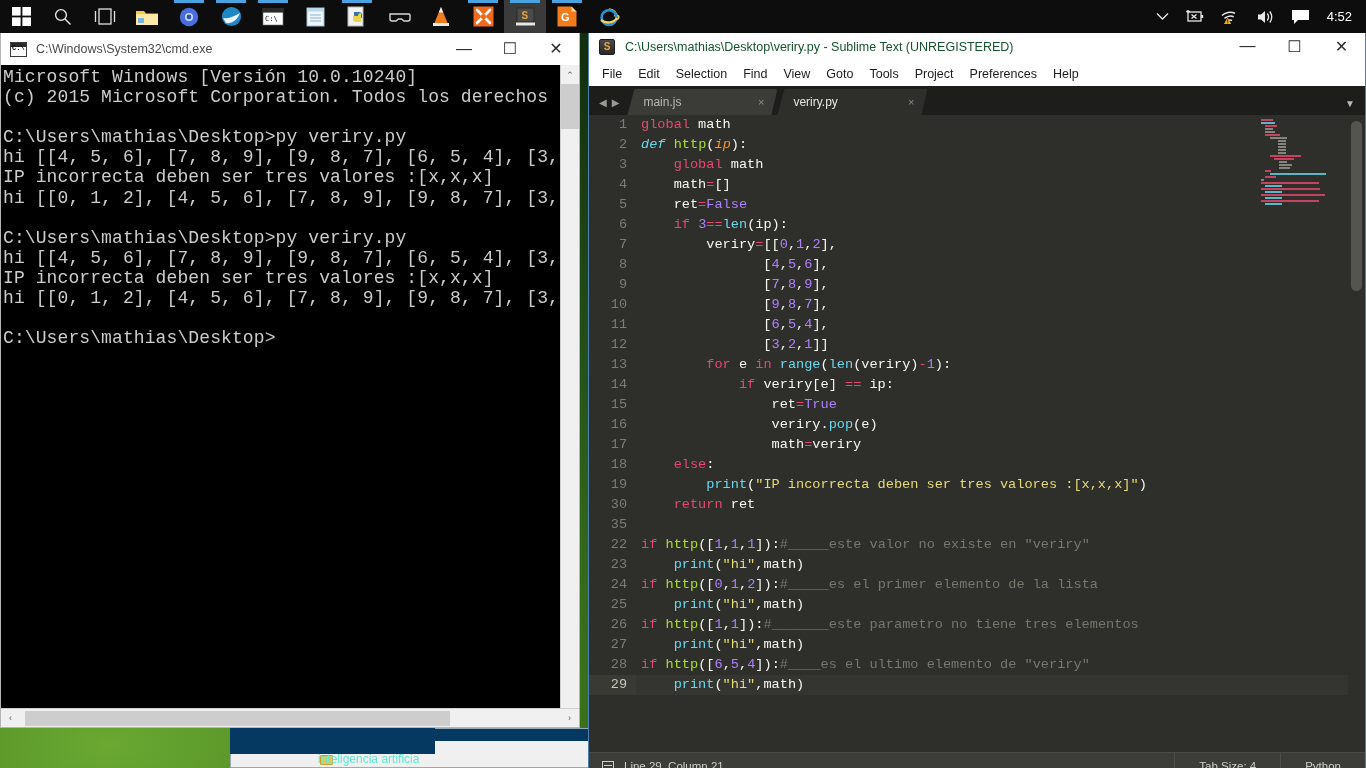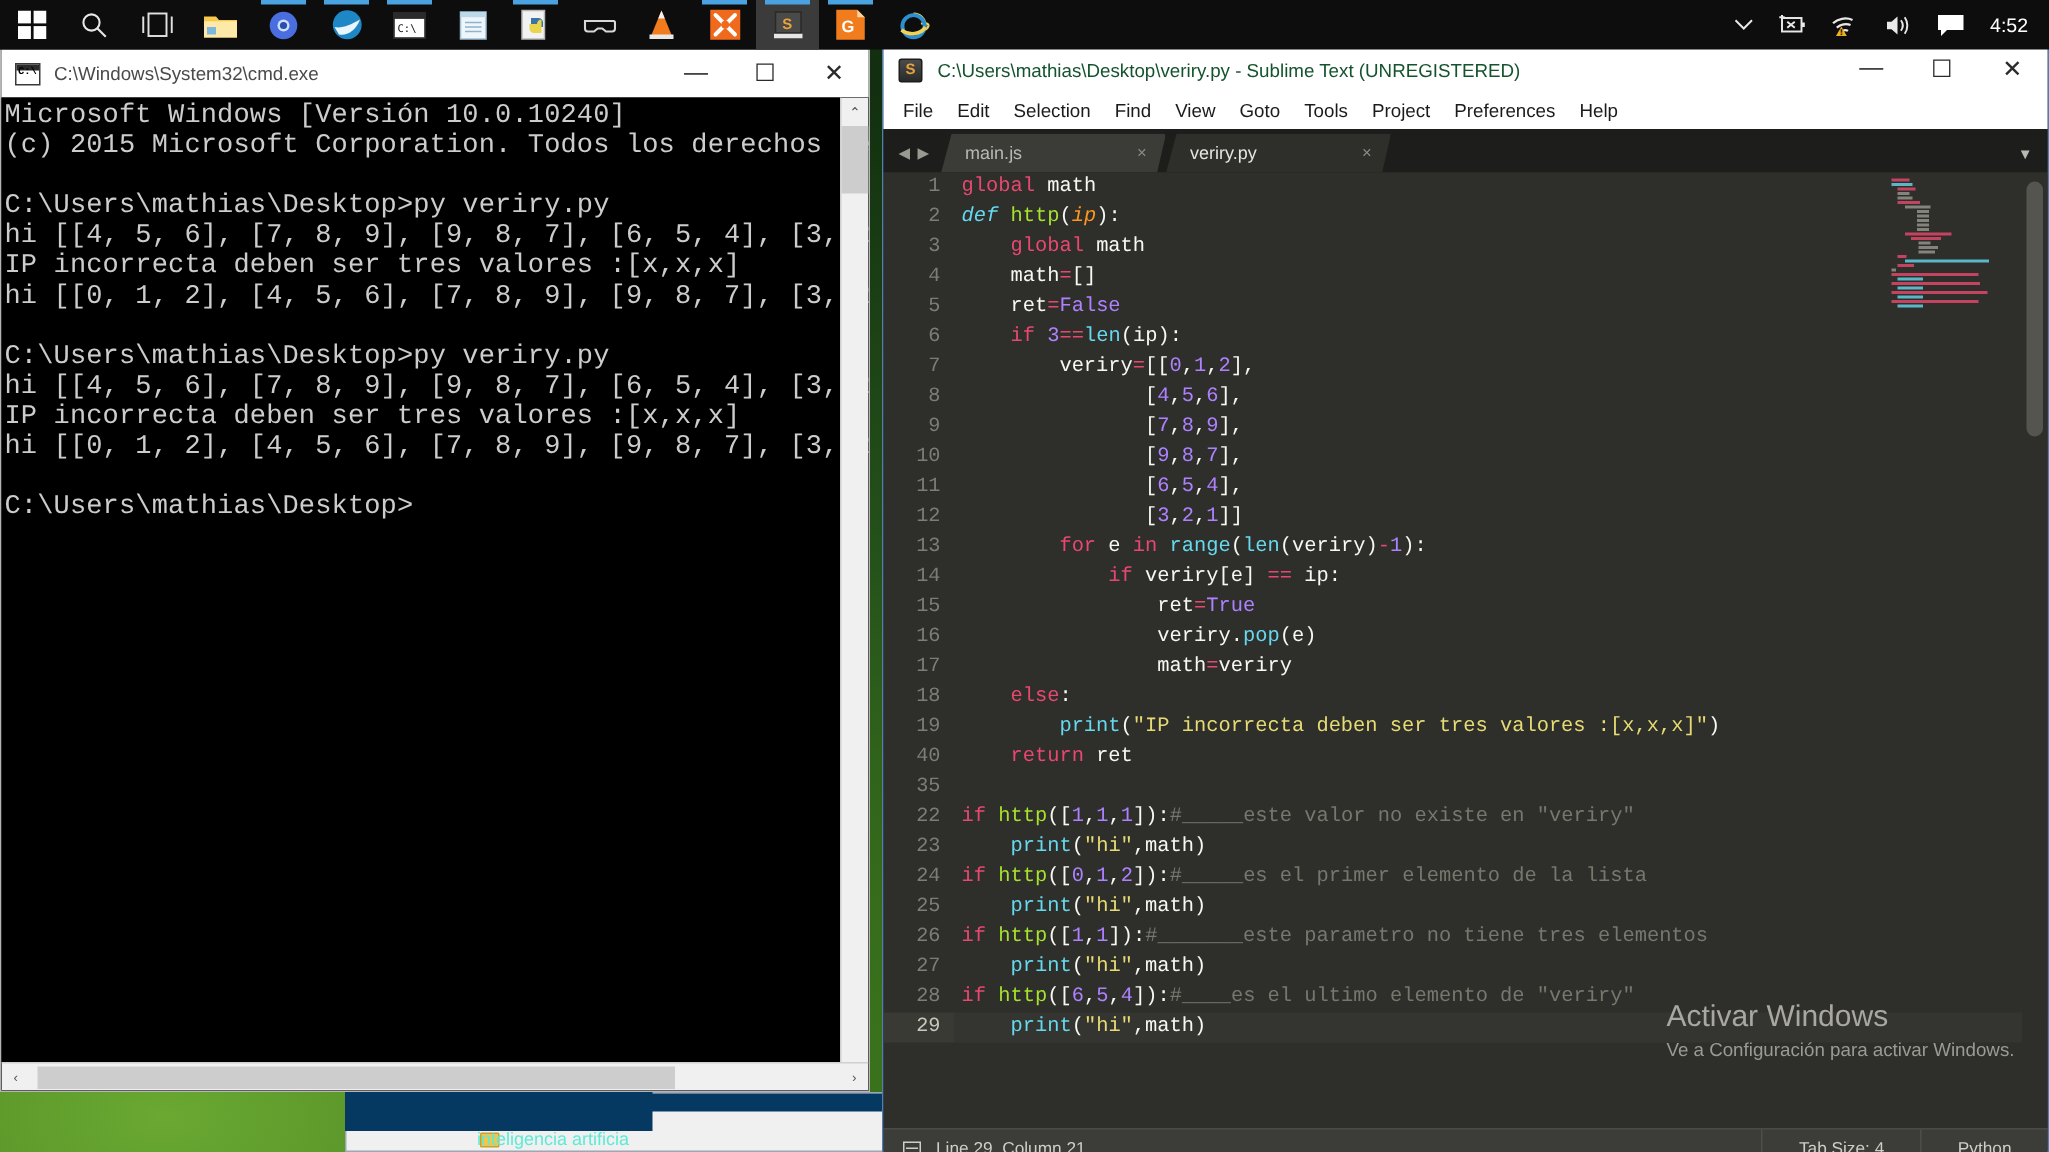--- a/index.html
+++ b/index.html
@@ -383,21 +383,21 @@
         <div class="gl">10</div>
         <div class="gl">11</div>
         <div class="gl">12</div>
         <div class="gl">13</div>
         <div class="gl">14</div>
         <div class="gl">15</div>
         <div class="gl">16</div>
         <div class="gl">17</div>
         <div class="gl">18</div>
         <div class="gl">19</div>
-        <div class="gl">40</div>
+        <div class="gl">30</div>
         <div class="gl">35</div>
         <div class="gl">22</div>
         <div class="gl">23</div>
         <div class="gl">24</div>
         <div class="gl">25</div>
         <div class="gl">26</div>
         <div class="gl">27</div>
         <div class="gl">28</div>
         <div class="gl cur">29</div>
       </div>
@@ -429,24 +429,20 @@
         <div class="mrow" style="margin-left: 0px; width: 58.8px; background: rgb(232, 72, 111); opacity: 0.8;"></div>
         <div class="mrow" style="margin-left: 4.4px; width: 16.8px; background: rgb(102, 217, 239); opacity: 0.8;"></div>
         <div class="mrow" style="margin-left: 0px; width: 64.05px; background: rgb(232, 72, 111); opacity: 0.8;"></div>
         <div class="mrow" style="margin-left: 4.4px; width: 16.8px; background: rgb(102, 217, 239); opacity: 0.8;"></div>
         <div class="mrow" style="margin-left: 0px; width: 57.75px; background: rgb(232, 72, 111); opacity: 0.8;"></div>
         <div class="mrow" style="margin-left: 4.4px; width: 16.8px; background: rgb(102, 217, 239); opacity: 0.8;"></div>
       </div>
     <div id="st-vscroll">
       <div class="thumb"></div>
     </div>
-    <div id="watermark">
-      <div id="wm1">Activar Windows</div>
-      <div id="wm2">Ve a Configuración para activar Windows.</div>
-    </div>
   </div>
 
   <div id="st-status">
     <div class="sicon"></div>
     <div class="stxt">Line 29, Column 21</div>
     <div class="right">
       <div>Tab Size: 4</div>
       <div>Python</div>
     </div>
   </div>

